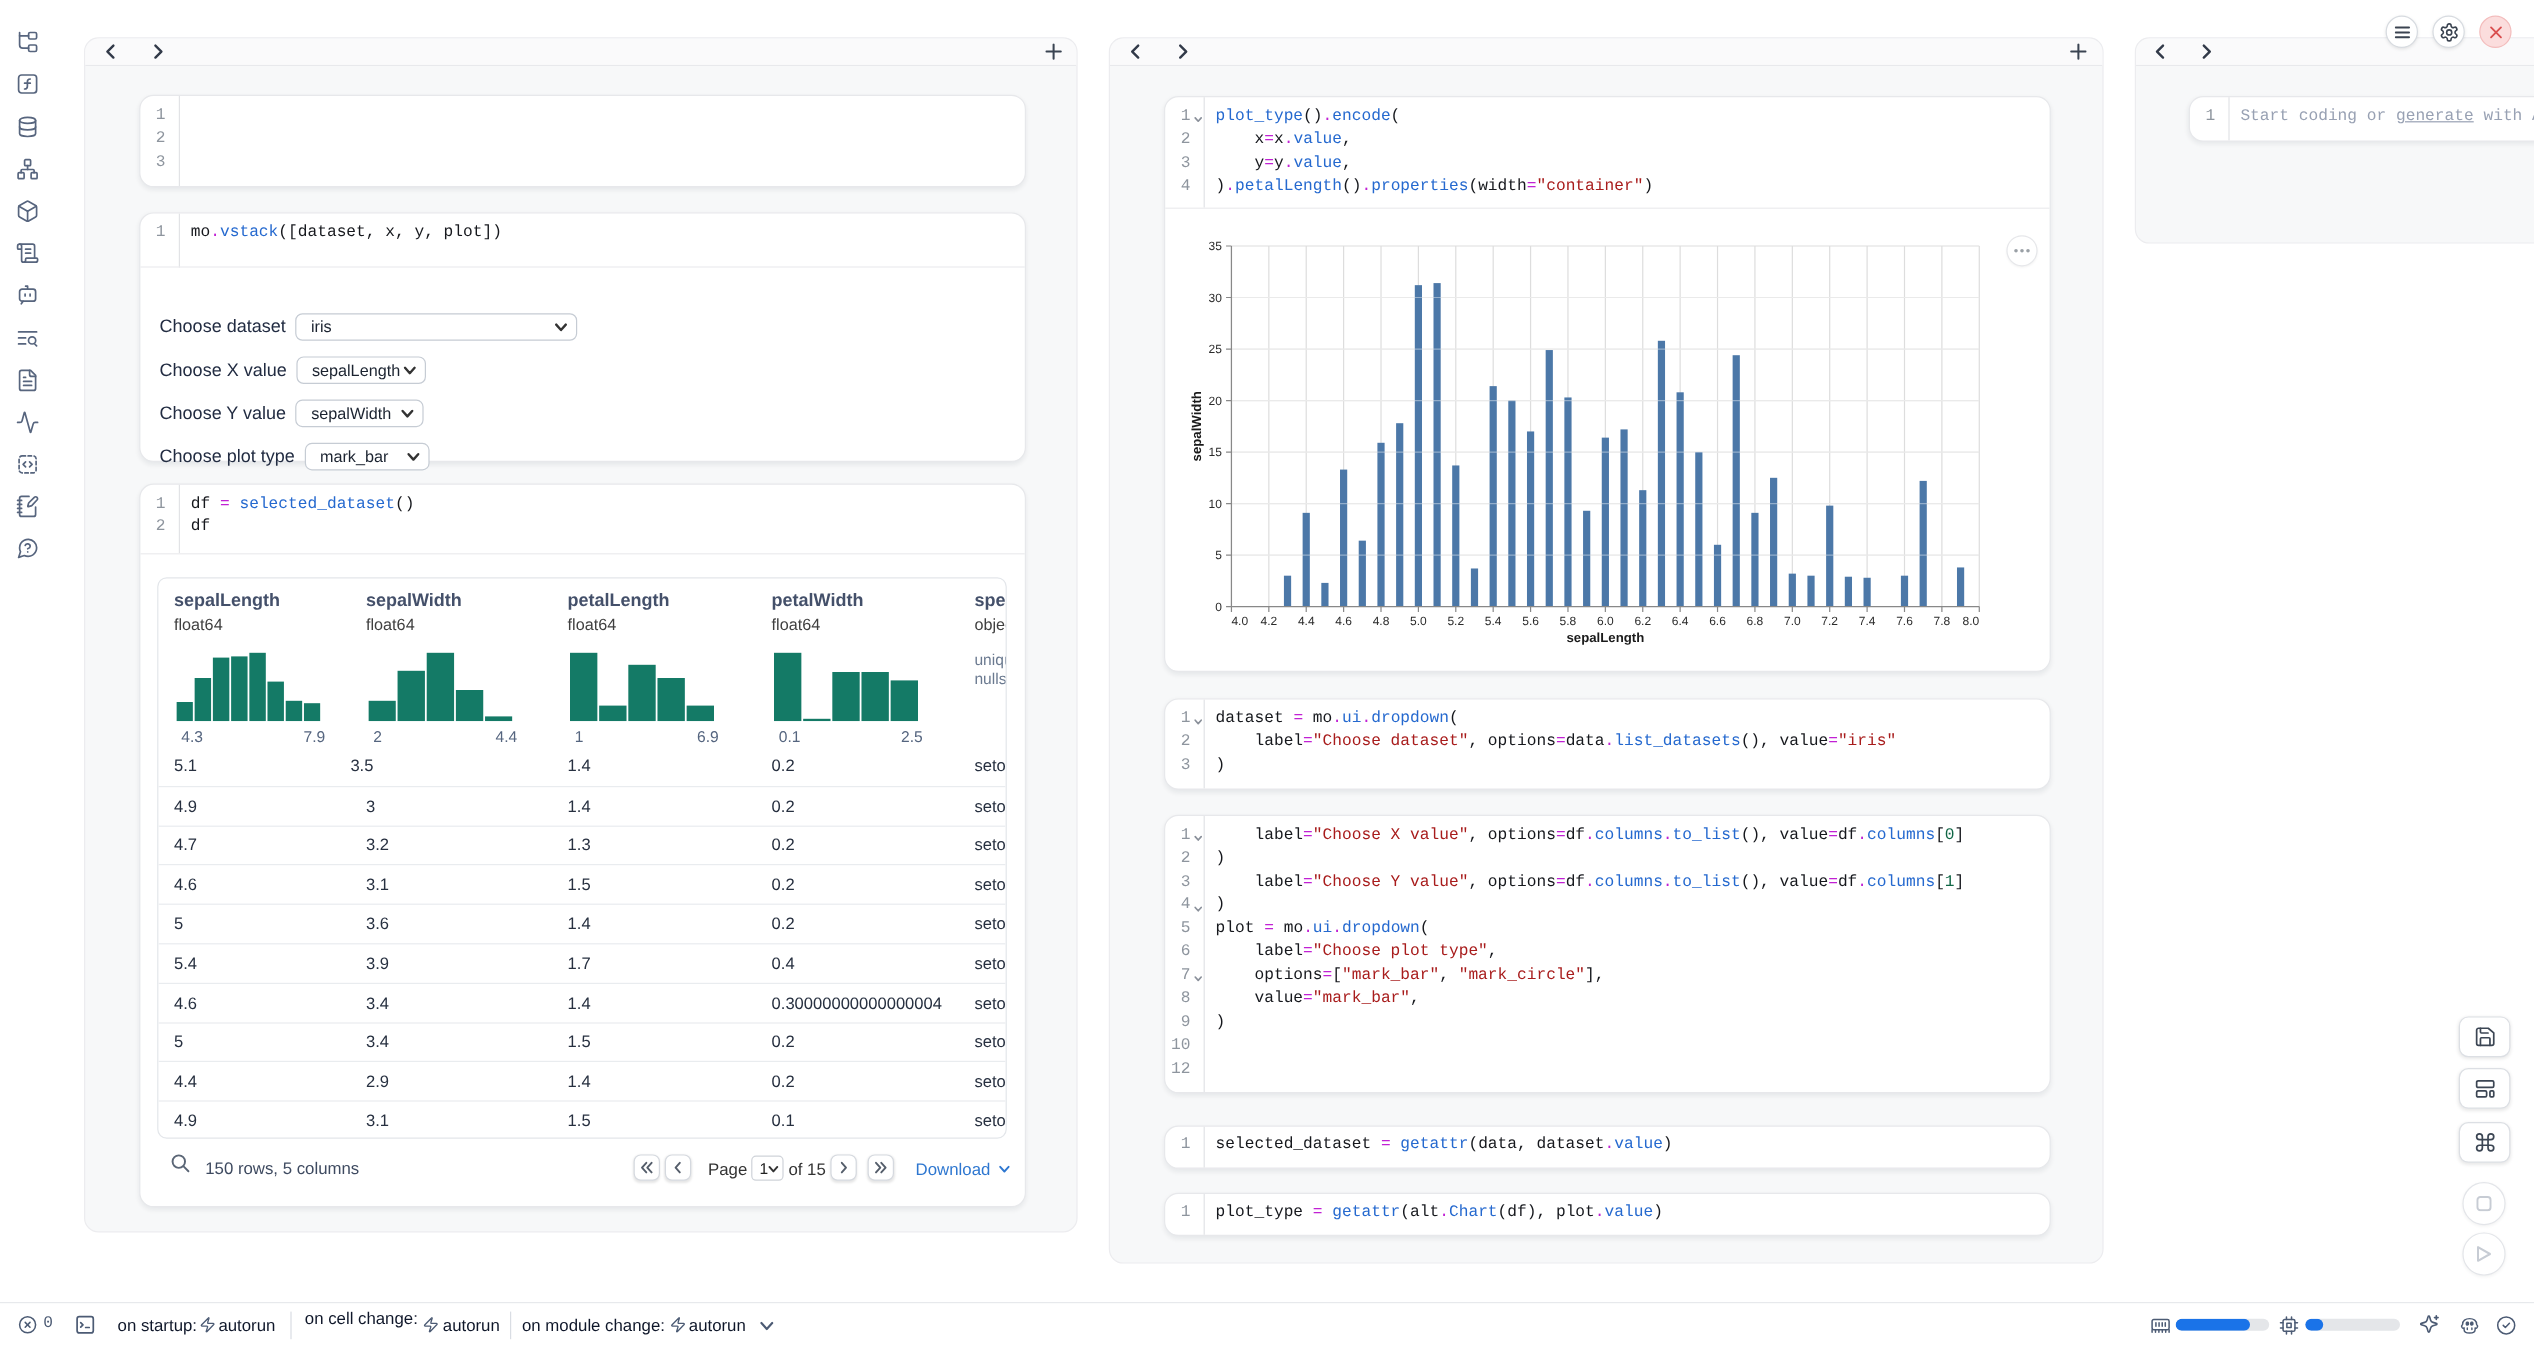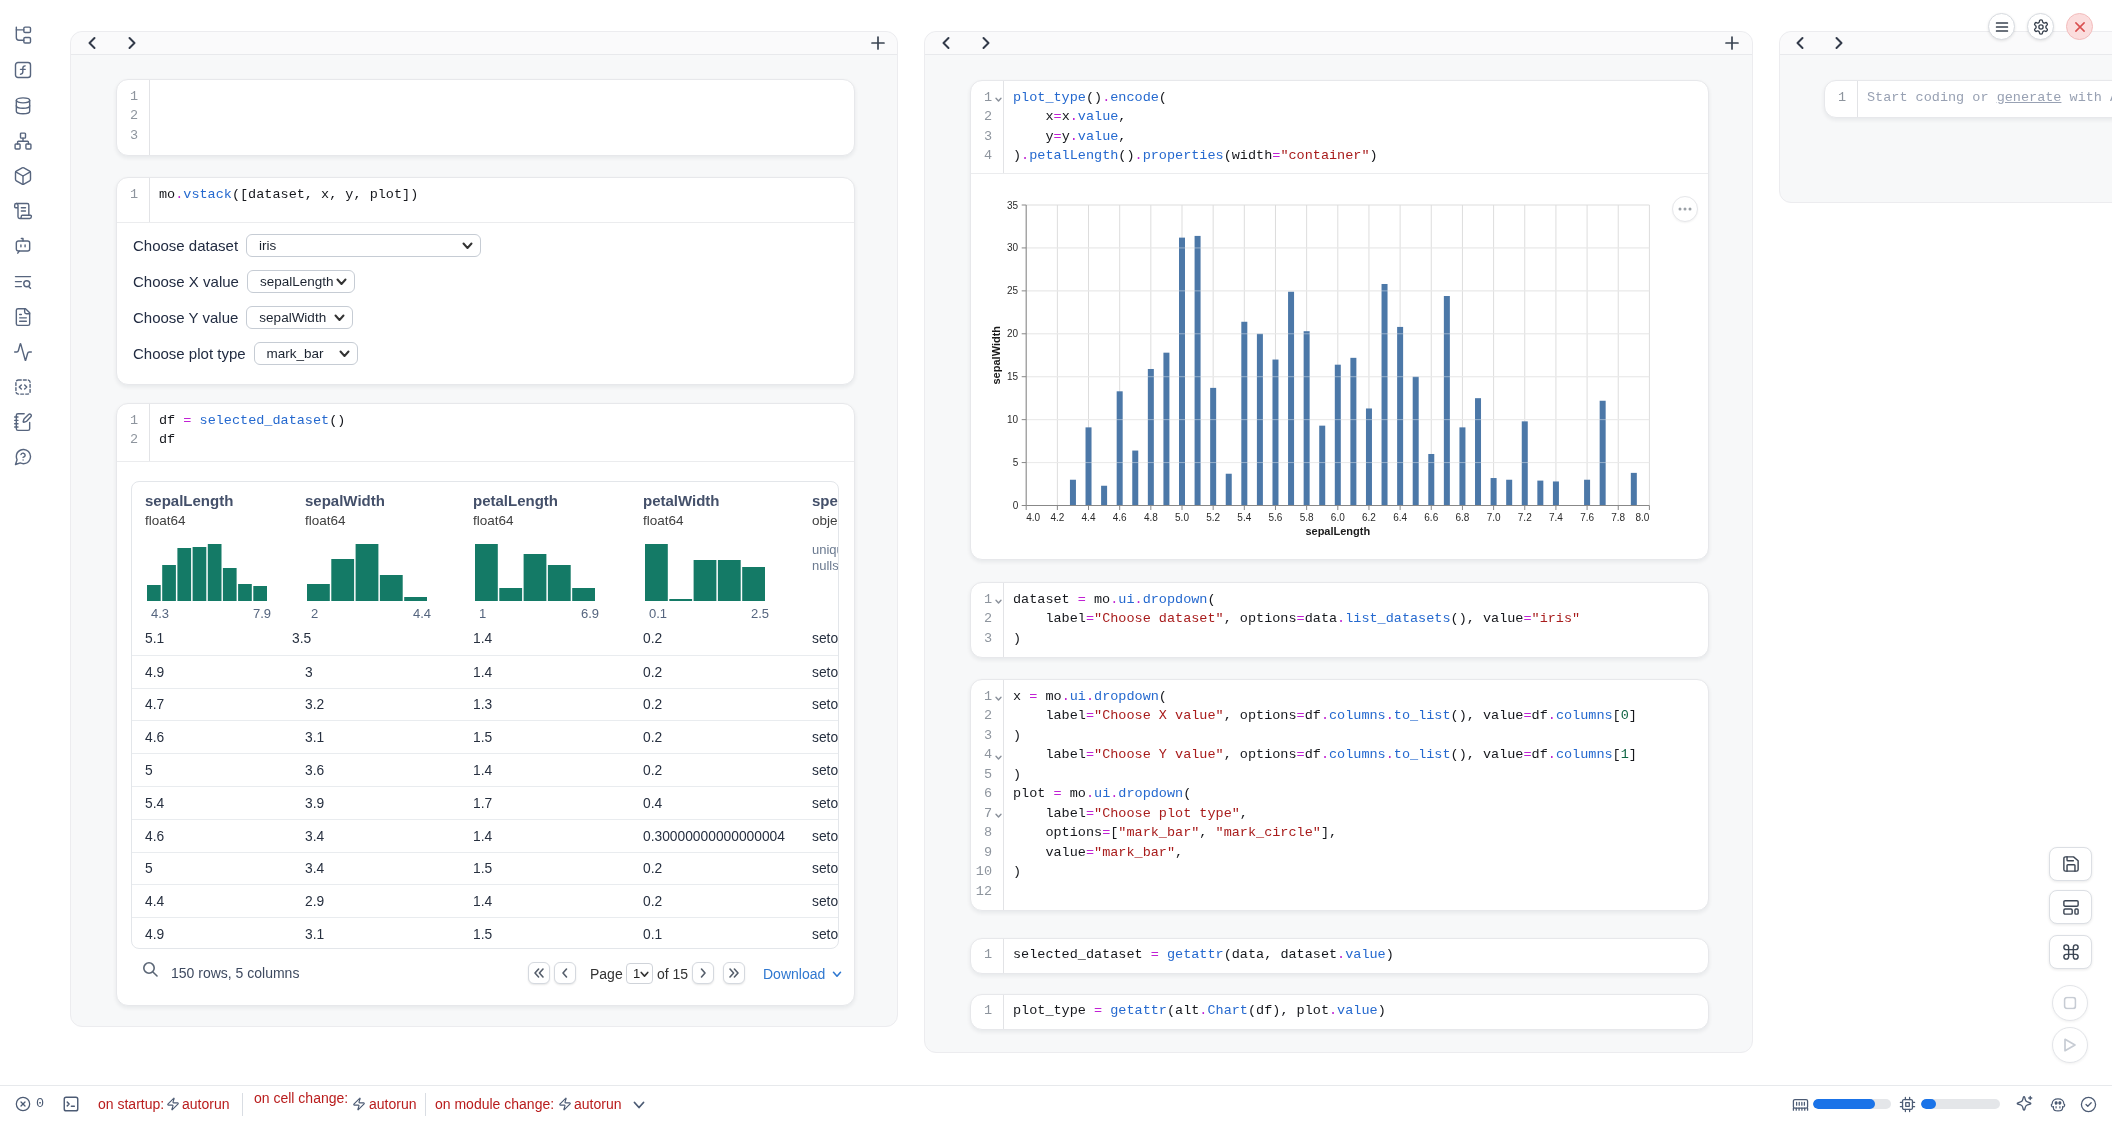--- a/index.html
+++ b/index.html
@@ -38,21 +38,21 @@
 .tcell { position:absolute; top:50%; transform:translateY(-50%); font-size:13.8px; color:#273040; white-space:nowrap; }
 .thead { font-size:15px; font-weight:bold; color:#44506a; white-space:nowrap; }
 .ttype { font-size:13.5px; color:#404040; white-space:nowrap; }
 .hlabel { position:absolute; font-size:13px; color:#55657f; }
 .circbtn { position:absolute; border-radius:50%; background:#fff; }
 .sqbtn { position:absolute; width:43px; height:34px; background:#fff; border:1px solid #dcdfe4;
   border-radius:8px; box-shadow:0 1px 3px rgba(0,0,0,.09); }
 .sqbtn svg, .circbtn svg { position:absolute; left:50%; top:50%; transform:translate(-50%,-50%); }
 .status { position:absolute; left:0; right:0; top:1085px; height:37px; background:#fff;
   border-top:1px solid #e7e9ec; }
-.stxt { position:absolute; font-size:14px; color:#b91c1c; white-space:nowrap; }
+.stxt { position:absolute; font-size:14px; color:#0f172a; white-space:nowrap; }
 .ssep { position:absolute; top:7px; width:1px; height:23px; background:#d9dde3; }
 .capsule { position:absolute; height:10px; border-radius:5px; background:#e4e6e9; overflow:hidden; }
 .capsule i { display:block; height:100%; background:#1a73e8; border-radius:5px; }
 </style>
 </head>
 <body>
 
 <svg class="sbicon" style="top:25px" viewBox="0 0 24 24" fill="none" stroke="#57657e" stroke-width="1.7" stroke-linecap="round" stroke-linejoin="round">
     <rect x="13" y="2.5" width="8" height="6.5" rx="1.5"></rect>
     <rect x="13" y="15" width="8" height="6.5" rx="1.5"></rect>
@@ -174,21 +174,21 @@
 
 <div class="cell" style="left:116px; top:177px; width:739px; height:208px;">
   <div class="gut" style="height:45px; bottom:auto; padding-top:8.5px">
       <div class="ln">1</div>
     </div>
   <div class="codearea" style="top:8.5px">
     <div class="cl">mo<span class="o">.</span><span class="f">vstack</span>([dataset, x, y, plot])</div>
   </div>
   <div class="divider" style="top:44px"></div>
   <div class="abs" style="left:16px; top:54px;">
-    <div style="height:26px; margin-bottom:10px; display:flex; align-items:center;">
+    <div style="height:26px; margin-bottom:10px; display:flex; align-items:center;margin-top:27px;">
       <span class="lbl" style="margin-right:8px">Choose dataset</span>
       <span class="sel" style="width:235px">iris<svg width="11" height="8" viewBox="0 0 11 8" fill="none" stroke="#333" stroke-width="2" stroke-linecap="round" stroke-linejoin="round">
             <path d="M1.5 1.5 5.5 6l4-4.5"></path>
           </svg></span>
     </div>
     <div style="height:26px; margin-bottom:10px; display:flex; align-items:center;">
       <span class="lbl" style="margin-right:8px">Choose X value</span>
       <span class="sel" style="width:108px">sepalLength<svg width="11" height="8" viewBox="0 0 11 8" fill="none" stroke="#333" stroke-width="2" stroke-linecap="round" stroke-linejoin="round">
             <path d="M1.5 1.5 5.5 6l4-4.5"></path>
           </svg></span>
@@ -572,21 +572,20 @@
   <svg class="fold" style="left:23px; top:14px;" viewBox="0 0 9 9" fill="none" stroke="#8a909a" stroke-width="1.4" stroke-linecap="round" stroke-linejoin="round">
       <path d="M2 3.2 4.5 6 7 3.2"></path>
     </svg>
   <svg class="fold" style="left:23px; top:72.5px;" viewBox="0 0 9 9" fill="none" stroke="#8a909a" stroke-width="1.4" stroke-linecap="round" stroke-linejoin="round">
       <path d="M2 3.2 4.5 6 7 3.2"></path>
     </svg>
   <svg class="fold" style="left:23px; top:131px;" viewBox="0 0 9 9" fill="none" stroke="#8a909a" stroke-width="1.4" stroke-linecap="round" stroke-linejoin="round">
       <path d="M2 3.2 4.5 6 7 3.2"></path>
     </svg>
   <div class="codearea" style="top:8.5px">
-    <div class="cl">x <span class="o">=</span> mo<span class="o">.</span><span class="f">ui</span><span class="o">.</span><span class="f">dropdown</span>(</div>
     <div class="cl">    label<span class="o">=</span><span class="s">"Choose X value"</span>, options<span class="o">=</span>df<span class="o">.</span><span class="f">columns</span><span class="o">.</span><span class="f">to_list</span>(), value<span class="o">=</span>df<span class="o">.</span><span class="f">columns</span>[<span class="n">0</span>]</div>
     <div class="cl">)</div>
     <div class="cl">    label<span class="o">=</span><span class="s">"Choose Y value"</span>, options<span class="o">=</span>df<span class="o">.</span><span class="f">columns</span><span class="o">.</span><span class="f">to_list</span>(), value<span class="o">=</span>df<span class="o">.</span><span class="f">columns</span>[<span class="n">1</span>]</div>
     <div class="cl">)</div>
     <div class="cl">plot <span class="o">=</span> mo<span class="o">.</span><span class="f">ui</span><span class="o">.</span><span class="f">dropdown</span>(</div>
     <div class="cl">    label<span class="o">=</span><span class="s">"Choose plot type"</span>,</div>
     <div class="cl">    options<span class="o">=</span>[<span class="s">"mark_bar"</span>, <span class="s">"mark_circle"</span>],</div>
     <div class="cl">    value<span class="o">=</span><span class="s">"mark_bar"</span>,</div>
     <div class="cl">)</div>
   </div>

